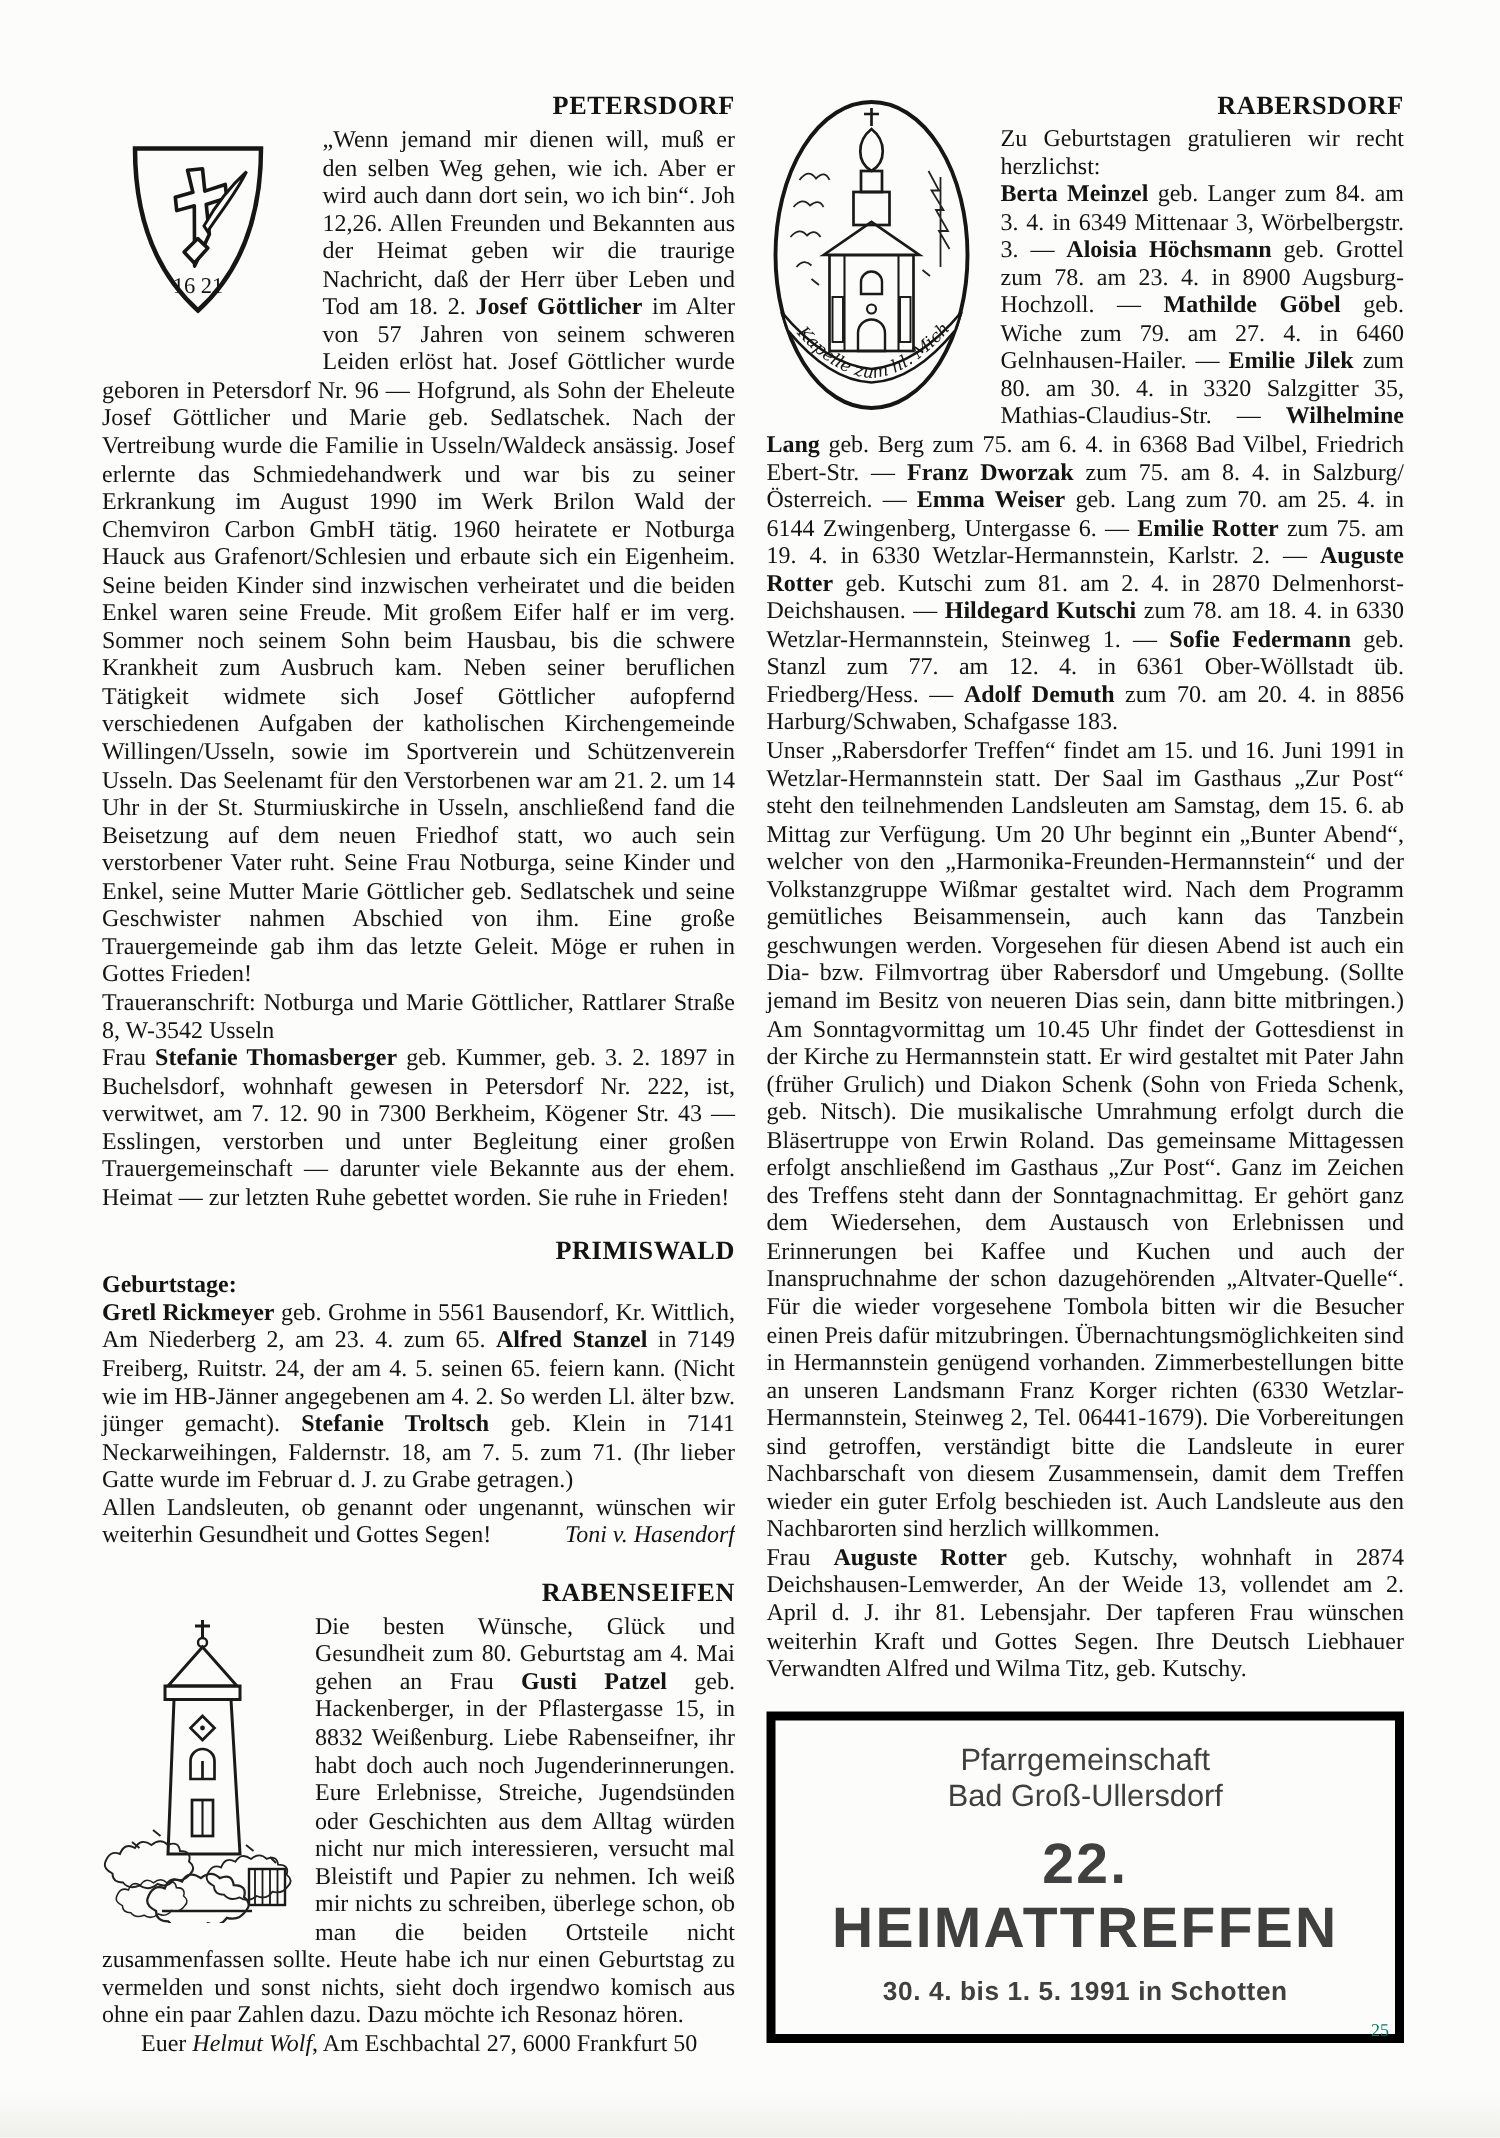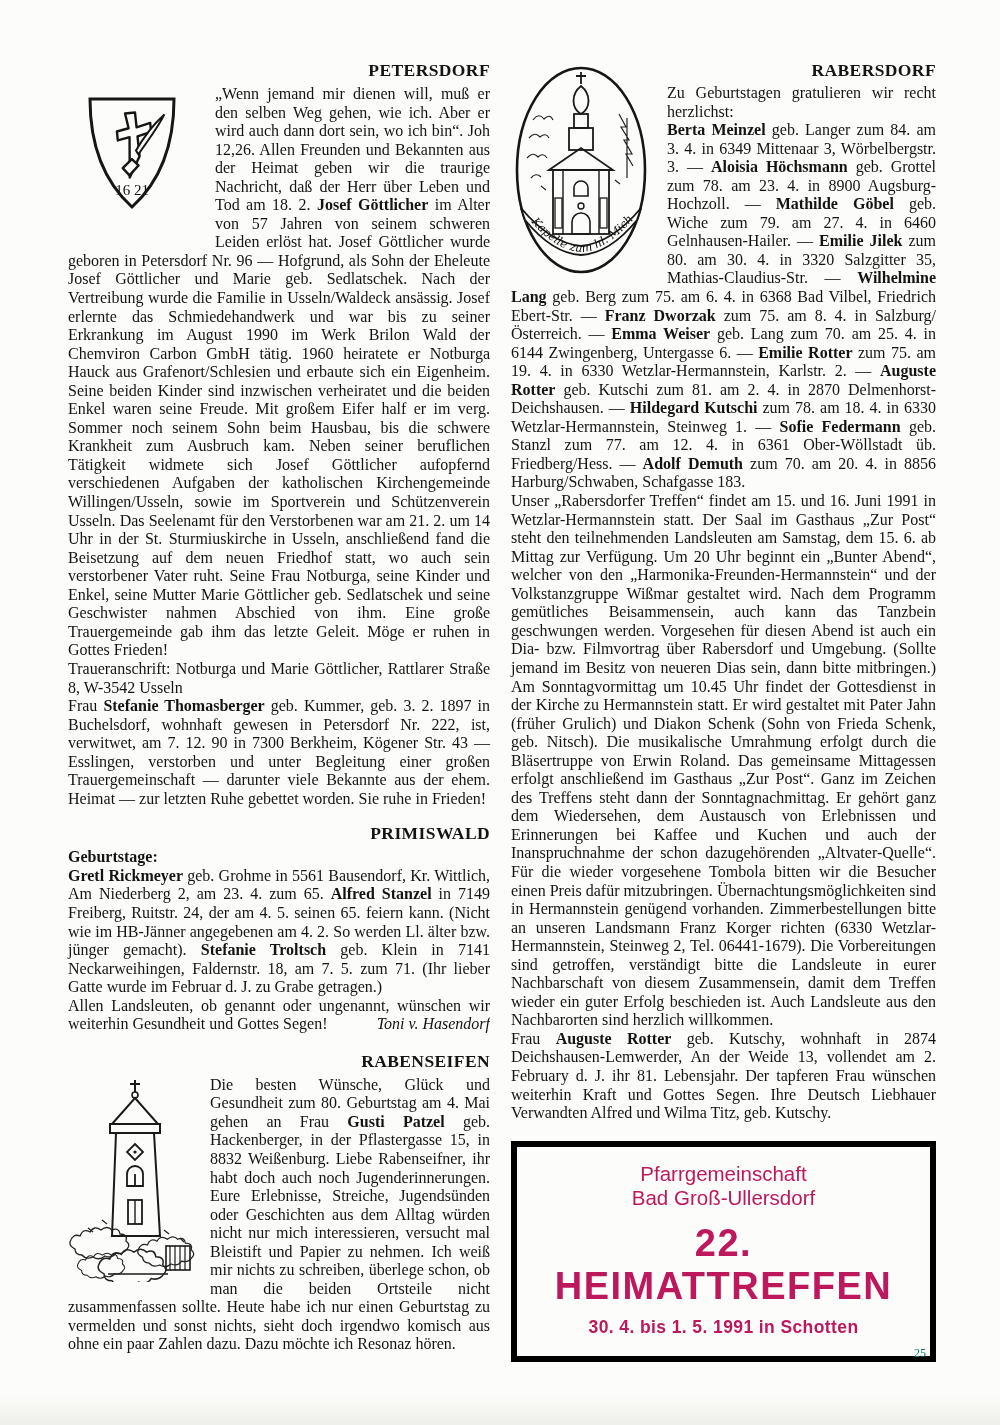--- a/index.html
+++ b/index.html
@@ -24,21 +24,21 @@
   }
   p.indent{text-indent:26px}
   p.bfc{overflow:hidden}
   .float-l{float:left}
   .crest-box{width:138px;height:152px;margin:2px 9px 2px 0}
   .chapel-box{width:148px;height:224px;margin:2px 8px 2px 0}
   .church-box{width:134px;height:208px;margin:2px 8px 2px 0}
   svg{display:block}
   .ad{
     border:6px solid #000;margin-top:18px;padding:15px 8px 18px;
-    text-align:center;color:#be185d;
+    text-align:center;color:#404040;
     font-family:"Liberation Sans","DejaVu Sans",sans-serif;
   }
   .ad .adl{font-size:20.5px;line-height:24.5px}
   .ad .adbig{font-size:38px;font-weight:bold;letter-spacing:1.5px;margin-top:11px}
   .ad .adsub{font-size:17.5px;font-weight:bold;margin-top:9px;letter-spacing:.4px}
   .pagenum{
     position:absolute;top:1346px;right:74px;
     font-size:12px;color:#0f766e
   }
   .scanfoot{
@@ -105,20 +105,21 @@
           <g stroke="#222" fill="none" stroke-width="1.3">
             <use href="#bush" transform="translate(0,138)"></use>
             <use href="#bush" transform="translate(28,158) scale(1.15)"></use>
             <use href="#bush" transform="translate(68,148) scale(0.95)"></use>
             <use href="#bush" transform="translate(8,166) scale(0.8)"></use>
             <path d="M20 150 l5 4 M34 142 l5 4 M96 152 l5 4 M112 160 l4 4"></path>
           </g>
         </svg>
       </div>
       <p class="tx"><span>Die besten Wünsche, Glück und Gesundheit zum 80. Geburtstag am 4. Mai gehen an Frau </span><span style="font-weight: bold;">Gusti Patzel</span><span> geb. Hackenberger, in der Pflastergasse 15, in 8832 Weißenburg. Liebe Rabenseifner, ihr habt doch auch noch Jugenderinnerungen. Eure Erlebnisse, Streiche, Jugendsünden oder Geschichten aus dem Alltag würden nicht nur mich interessieren, versucht mal Bleistift und Papier zu nehmen. Ich weiß mir nichts zu schreiben, überlege schon, ob man die beiden Ortsteile nicht zusammenfassen sollte. Heute habe ich nur einen Geburtstag zu vermelden und sonst nichts, sieht doch irgendwo komisch aus ohne ein paar Zahlen dazu. Dazu möchte ich Resonaz hören.</span></p>
+      <p class="tx indent"><span>Euer </span><span style="font-style: italic;">Helmut Wolf</span><span>, Am Eschbachtal 27, 6000 Frankfurt 50</span></p>
     </section>
 
   </div>
 
   <div class="col-right">
 
     <section>
       <div class="float-l chapel-box">
         <svg width="140" height="218" viewBox="0 0 140 218">
           <ellipse cx="70" cy="108" rx="64" ry="102" fill="none" stroke="#161616" stroke-width="2.6"></ellipse>
@@ -145,21 +146,21 @@
           <path id="bannerPath" d="M20 160 C38 180 54 189 70 190 C86 189 102 180 122 158" fill="none"></path>
           <text font-size="11.5" font-style="italic" font-family="DejaVu Serif, serif" fill="#161616">
             <textPath href="#bannerPath">Kapelle zum hl. Michael</textPath>
           </text>
         </svg>
       </div>
       <h3 class="head head-left">RABERSDORF</h3>
       <p class="tx"><span>Zu Geburtstagen gratulieren wir recht herzlichst:</span></p>
       <p class="tx"><span style="font-weight: bold;">Berta Meinzel</span><span> geb. Langer zum 84. am 3. 4. in 6349 Mittenaar 3, Wörbelbergstr. 3. — </span><span style="font-weight: bold;">Aloisia Höchsmann</span><span> geb. Grottel zum 78. am 23. 4. in 8900 Augsburg-Hochzoll. — </span><span style="font-weight: bold;">Mathilde Göbel</span><span> geb. Wiche zum 79. am 27. 4. in 6460 Gelnhausen-Hailer. — </span><span style="font-weight: bold;">Emilie Jilek</span><span> zum 80. am 30. 4. in 3320 Salzgitter 35, Mathias-Claudius-Str. — </span><span style="font-weight: bold;">Wilhelmine Lang</span><span> geb. Berg zum 75. am 6. 4. in 6368 Bad Vilbel, Friedrich Ebert-Str. — </span><span style="font-weight: bold;">Franz Dworzak</span><span> zum 75. am 8. 4. in Salzburg/Österreich. — </span><span style="font-weight: bold;">Emma Weiser</span><span> geb. Lang zum 70. am 25. 4. in 6144 Zwingenberg, Untergasse 6. — </span><span style="font-weight: bold;">Emilie Rotter</span><span> zum 75. am 19. 4. in 6330 Wetzlar-Hermannstein, Karlstr. 2. — </span><span style="font-weight: bold;">Auguste Rotter</span><span> geb. Kutschi zum 81. am 2. 4. in 2870 Delmenhorst-Deichshausen. — </span><span style="font-weight: bold;">Hildegard Kutschi</span><span> zum 78. am 18. 4. in 6330 Wetzlar-Hermannstein, Steinweg 1. — </span><span style="font-weight: bold;">Sofie Federmann</span><span> geb. Stanzl zum 77. am 12. 4. in 6361 Ober-Wöllstadt üb. Friedberg/Hess. — </span><span style="font-weight: bold;">Adolf Demuth</span><span> zum 70. am 20. 4. in 8856 Harburg/Schwaben, Schafgasse 183.</span></p>
       <p class="tx"><span>Unser „Rabersdorfer Treffen“ findet am 15. und 16. Juni 1991 in Wetzlar-Hermannstein statt. Der Saal im Gasthaus „Zur Post“ steht den teilnehmenden Landsleuten am Samstag, dem 15. 6. ab Mittag zur Verfügung. Um 20 Uhr beginnt ein „Bunter Abend“, welcher von den „Harmonika-Freunden-Hermannstein“ und der Volkstanzgruppe Wißmar gestaltet wird. Nach dem Programm gemütliches Beisammensein, auch kann das Tanzbein geschwungen werden. Vorgesehen für diesen Abend ist auch ein Dia- bzw. Filmvortrag über Rabersdorf und Umgebung. (Sollte jemand im Besitz von neueren Dias sein, dann bitte mitbringen.) Am Sonntagvormittag um 10.45 Uhr findet der Gottesdienst in der Kirche zu Hermannstein statt. Er wird gestaltet mit Pater Jahn (früher Grulich) und Diakon Schenk (Sohn von Frieda Schenk, geb. Nitsch). Die musikalische Umrahmung erfolgt durch die Bläsertruppe von Erwin Roland. Das gemeinsame Mittagessen erfolgt anschließend im Gasthaus „Zur Post“. Ganz im Zeichen des Treffens steht dann der Sonntagnachmittag. Er gehört ganz dem Wiedersehen, dem Austausch von Erlebnissen und Erinnerungen bei Kaffee und Kuchen und auch der Inanspruchnahme der schon dazugehörenden „Altvater-Quelle“. Für die wieder vorgesehene Tombola bitten wir die Besucher einen Preis dafür mitzubringen. Übernachtungsmöglichkeiten sind in Hermannstein genügend vorhanden. Zimmerbestellungen bitte an unseren Landsmann Franz Korger richten (6330 Wetzlar-Hermannstein, Steinweg 2, Tel. 06441-1679). Die Vorbereitungen sind getroffen, verständigt bitte die Landsleute in eurer Nachbarschaft von diesem Zusammensein, damit dem Treffen wieder ein guter Erfolg beschieden ist. Auch Landsleute aus den Nachbarorten sind herzlich willkommen.</span></p>
-      <p class="tx"><span>Frau </span><span style="font-weight: bold;">Auguste Rotter</span><span> geb. Kutschy, wohnhaft in 2874 Deichshausen-Lemwerder, An der Weide 13, vollendet am 2. February d. J. ihr 81. Lebensjahr. Der tapferen Frau wünschen weiterhin Kraft und Gottes Segen. Ihre Deutsch Liebhauer Verwandten Alfred und Wilma Titz, geb. Kutschy.</span></p>
+      <p class="tx"><span>Frau </span><span style="font-weight: bold;">Auguste Rotter</span><span> geb. Kutschy, wohnhaft in 2874 Deichshausen-Lemwerder, An der Weide 13, vollendet am 2. April d. J. ihr 81. Lebensjahr. Der tapferen Frau wünschen weiterhin Kraft und Gottes Segen. Ihre Deutsch Liebhauer Verwandten Alfred und Wilma Titz, geb. Kutschy.</span></p>
     </section>
 
     <div class="ad">
       <div class="adl">Pfarrgemeinschaft</div>
       <div class="adl">Bad Groß-Ullersdorf</div>
       <div class="adbig">22. HEIMATTREFFEN</div>
       <div class="adsub">30. 4. bis 1. 5. 1991 in Schotten</div>
     </div>
 
   </div>

